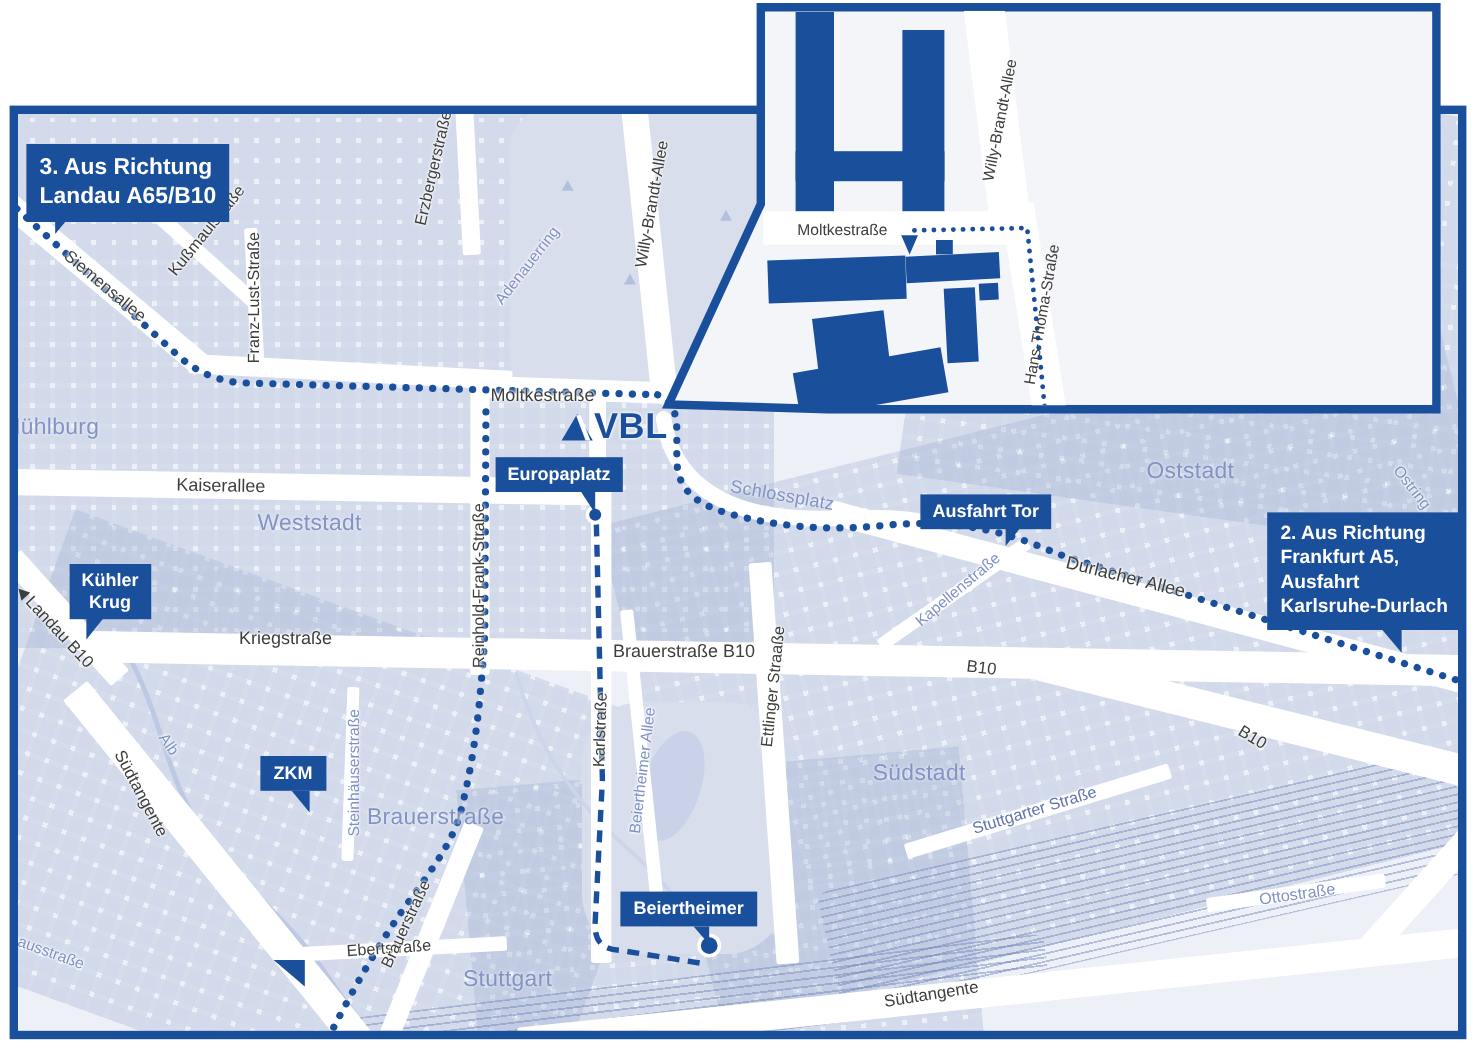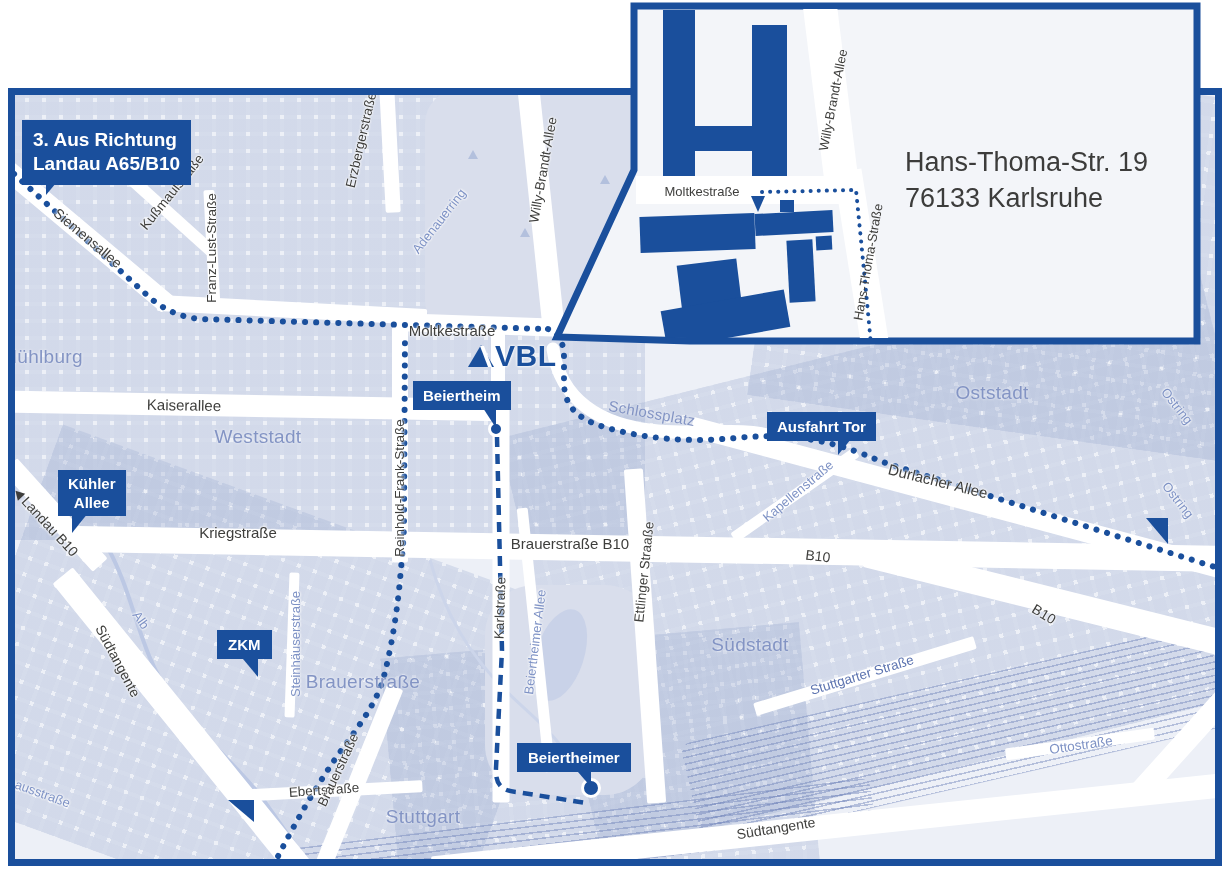--- a/index.html
+++ b/index.html
@@ -131,21 +131,21 @@
       <path class="whiteroad" d="M553,349 C560,398 598,426 658,431 C706,435 738,427 772,436"></path>
       <path class="dots" d="M14,174 L148,296 Q170,316 200,319 L548,329"></path>
       <path class="dots" d="M548,329 C560,334 564,344 564,358 L564,382 C564,410 582,422 615,430 C655,440 695,442 735,438 C775,434 812,437 846,448 C868,455 878,461 892,465 L1218,568"></path>
       <path class="dots" d="M268,876 C290,832 312,792 338,755 C362,722 378,700 384,676 C392,645 397,612 400,580 C402,556 404,540 404,520 L405,333"></path>
       <path class="dash" d="M497,437 L502,650 L496,768 C495,786 503,791 517,792 L586,803"></path>
     </svg>
 
     <div class="district" style="left:42px;top:357px">Mühlburg</div>
     <div class="district" style="left:258px;top:437px">Weststadt</div>
     <div class="district" style="left:992px;top:393px">Oststadt</div>
-    <div class="district" style="left:750px;top:645px">Südstadt</div>
+    <div class="district" style="left:766px;top:645px">Südstadt</div>
     <div class="district" style="left:363px;top:682px">Brauerstraße</div>
     <div class="district" style="left:423px;top:817px">Stuttgart</div>
     <div class="district" style="left:652px;top:413px;font-size:15px;--r:10deg">Schlossplatz</div>
 
     <div class="sl" style="left:88px;top:238px;--r:40deg;font-size:14px">Siemensallee</div>
     <div class="sl" style="left:172px;top:192px;--r:-51deg">Kußmaulstraße</div>
     <div class="sl" style="left:211px;top:248px;--r:-90deg">Franz-Lust-Straße</div>
     <div class="sl" style="left:361px;top:140px;--r:-77deg">Erzbergerstraße</div>
     <div class="sl" style="left:543px;top:170px;--r:-80deg">Willy-Brandt-Allee</div>
     <div class="sl big" style="left:452px;top:330px">Moltkestraße</div>
@@ -185,32 +185,36 @@
       <span>VBL</span>
     </div>
     <div class="dotmark" style="left:496px;top:429px;width:16px;height:16px"></div>
     <div class="dotmark" style="left:591px;top:788px;width:20px;height:20px"></div>
 
     <div class="callout" style="left:22px;top:120px;font-size:19px">3. Aus Richtung
 Landau A65/B10</div>
     <div class="tailDL" style="left:46px;top:171px;border-top-width:24px;border-right-width:20px"></div>
 
     <div class="callout center" style="left:58px;top:470px">Kühler
-Allee</div>
+Krug</div>
     <div class="tailDL" style="left:72px;top:513px;border-top-width:20px;border-right-width:16px"></div>
 
     <div class="callout" style="left:217px;top:630px;padding:5px 11px">ZKM</div>
     <div class="tailDR" style="left:243px;top:659px;border-top-width:18px;border-left-width:15px"></div>
 
-    <div class="callout" style="left:413px;top:381px;padding:5px 10px">Beiertheim</div>
+    <div class="callout" style="left:413px;top:381px;padding:5px 10px">Europaplatz</div>
     <div class="tailDR" style="left:483px;top:408px;border-top-width:20px;border-left-width:13px"></div>
 
     <div class="callout" style="left:767px;top:412px;padding:5px 10px">Ausfahrt Tor</div>
     <div class="tailDL" style="left:838px;top:439px;border-top-width:16px;border-right-width:13px"></div>
 
+    <div class="callout" style="left:1056px;top:427px;font-size:16px">2. Aus Richtung
+Frankfurt A5,
+Ausfahrt
+Karlsruhe-Durlach</div>
     <div class="tailDR" style="left:1146px;top:518px;border-top-width:26px;border-left-width:22px"></div>
 
     <div class="tailDR" style="left:228px;top:800px;border-top-width:22px;border-left-width:26px"></div>
 
     <div class="callout" style="left:517px;top:743px;padding:5px 11px">Beiertheimer</div>
     <div class="tailDR" style="left:578px;top:772px;border-top-width:15px;border-left-width:13px"></div>
   </div>
 
   <div class="map-border"></div>
 
@@ -238,18 +242,16 @@
 
       <svg width="1230" height="874" style="position:absolute;left:0;top:0">
         <path d="M762,192 L856,190 C860,230 866,290 871,345" fill="none" stroke="#1a4f9c" stroke-width="4" stroke-linecap="round" stroke-dasharray="0.1 8"></path>
         <polygon points="751,196 765,196 758,212" fill="#1a4f9c"></polygon>
       </svg>
 
       <div class="isl" style="left:702px;top:191px">Moltkestraße</div>
       <div class="isl" style="left:833px;top:100px;--r:-79deg">Willy-Brandt-Allee</div>
       <div class="isl" style="left:868px;top:262px;--r:-80deg">Hans-Thoma-Straße</div>
 
-      <div class="inset-address">Hans-Thoma-Str. 19
-76133 Karlsruhe</div>
     </div>
   </div>
 
 </div>
 
 </body></html>

